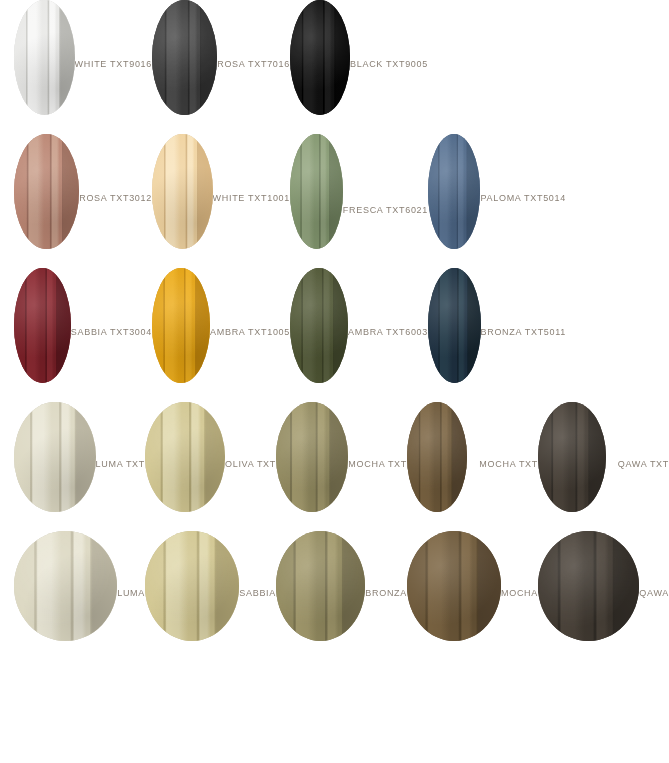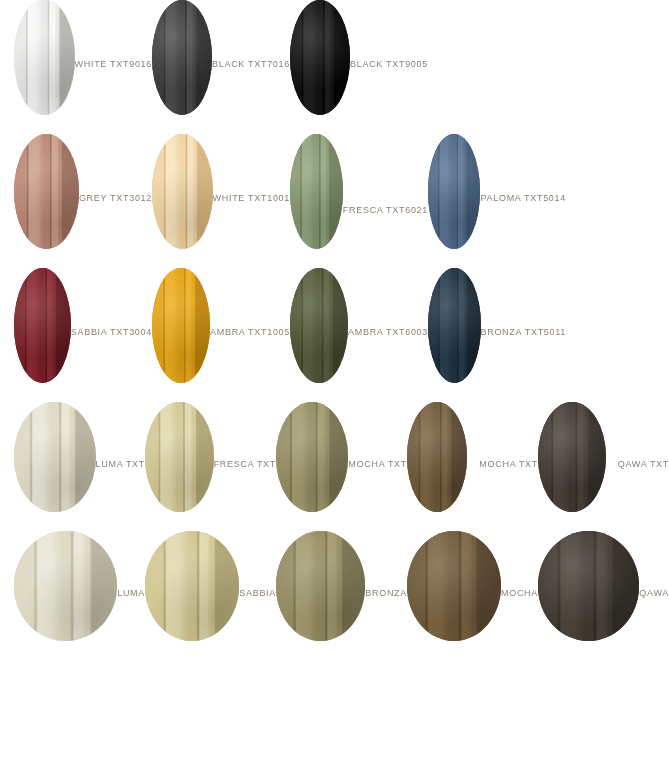--- a/index.html
+++ b/index.html
@@ -94,40 +94,40 @@
           <div class="disc-shade" style="background: radial-gradient(circle at 36% 32%, rgba(255, 255, 255, 0.16) 0%, rgba(255, 255, 255, 0.05) 38%, rgba(0, 0, 0, 0) 62%), radial-gradient(circle at 72% 78%, rgba(0, 0, 0, 0.14) 0%, rgba(0, 0, 0, 0) 58%);"></div>
         </div>
         <div class="swatch-label" style="color: rgb(138, 128, 118);">WHITE TXT9016</div>
       </div>
       <div class="swatch-cell">
         <div class="swatch-disc">
           <div class="disc-base" style="background: rgb(62, 62, 62);"></div>
           <div class="disc-slats" style="background: linear-gradient(to right, rgb(62, 62, 62) 0%, rgb(62, 62, 62) 19%, rgb(43, 43, 43) 20.2%, rgb(43, 43, 43) 21.4%, rgb(77, 77, 77) 23%, rgb(77, 77, 77) 36%, rgb(62, 62, 62) 46%, rgb(62, 62, 62) 54.5%, rgb(43, 43, 43) 55.6%, rgb(43, 43, 43) 57%, rgb(77, 77, 77) 58.6%, rgb(77, 77, 77) 66%, rgb(62, 62, 62) 70%, rgb(62, 62, 62) 73.5%, rgb(43, 43, 43) 74.6%, rgb(47, 47, 47) 76.5%, rgb(47, 47, 47) 100%);"></div>
           <div class="disc-shade" style="background: radial-gradient(circle at 36% 32%, rgba(255, 255, 255, 0.16) 0%, rgba(255, 255, 255, 0.05) 38%, rgba(0, 0, 0, 0) 62%), radial-gradient(circle at 72% 78%, rgba(0, 0, 0, 0.14) 0%, rgba(0, 0, 0, 0) 58%);"></div>
         </div>
-        <div class="swatch-label" style="color: rgb(138, 128, 118);">BLACK TXT7016</div>
+        <div class="swatch-label" style="color: rgb(138, 128, 118);">ROSA TXT7016</div>
       </div>
       <div class="swatch-cell">
         <div class="swatch-disc">
           <div class="disc-base" style="background: rgb(17, 17, 17);"></div>
           <div class="disc-slats" style="background: linear-gradient(to right, rgb(17, 17, 17) 0%, rgb(17, 17, 17) 19%, rgb(0, 0, 0) 20.2%, rgb(0, 0, 0) 21.4%, rgb(29, 29, 29) 23%, rgb(29, 29, 29) 36%, rgb(17, 17, 17) 46%, rgb(17, 17, 17) 54.5%, rgb(0, 0, 0) 55.6%, rgb(0, 0, 0) 57%, rgb(29, 29, 29) 58.6%, rgb(29, 29, 29) 66%, rgb(17, 17, 17) 70%, rgb(17, 17, 17) 73.5%, rgb(0, 0, 0) 74.6%, rgb(5, 5, 5) 76.5%, rgb(5, 5, 5) 100%);"></div>
           <div class="disc-shade" style="background: radial-gradient(circle at 36% 32%, rgba(255, 255, 255, 0.16) 0%, rgba(255, 255, 255, 0.05) 38%, rgba(0, 0, 0, 0) 62%), radial-gradient(circle at 72% 78%, rgba(0, 0, 0, 0.14) 0%, rgba(0, 0, 0, 0) 58%);"></div>
         </div>
         <div class="swatch-label" style="color: rgb(138, 128, 118);">BLACK TXT9005</div>
       </div>
     </div>
     <div class="row-gap"></div>
     <div class="swatch-row row-a">
       <div class="swatch-cell">
         <div class="swatch-disc">
           <div class="disc-base" style="background: rgb(187, 134, 115);"></div>
           <div class="disc-slats" style="background: linear-gradient(to right, rgb(187, 134, 115) 0%, rgb(187, 134, 115) 19%, rgb(154, 107, 91) 20.2%, rgb(154, 107, 91) 21.4%, rgb(202, 160, 140) 23%, rgb(202, 160, 140) 36%, rgb(187, 134, 115) 46%, rgb(187, 134, 115) 54.5%, rgb(154, 107, 91) 55.6%, rgb(154, 107, 91) 57%, rgb(202, 160, 140) 58.6%, rgb(202, 160, 140) 66%, rgb(187, 134, 115) 70%, rgb(187, 134, 115) 73.5%, rgb(154, 107, 91) 74.6%, rgb(156, 109, 92) 76.5%, rgb(156, 109, 92) 100%);"></div>
           <div class="disc-shade" style="background: radial-gradient(circle at 36% 32%, rgba(255, 255, 255, 0.16) 0%, rgba(255, 255, 255, 0.05) 38%, rgba(0, 0, 0, 0) 62%), radial-gradient(circle at 72% 78%, rgba(0, 0, 0, 0.14) 0%, rgba(0, 0, 0, 0) 58%);"></div>
         </div>
-        <div class="swatch-label" style="color: rgb(138, 128, 118);">GREY TXT3012</div>
+        <div class="swatch-label" style="color: rgb(138, 128, 118);">ROSA TXT3012</div>
       </div>
       <div class="swatch-cell">
         <div class="swatch-disc">
           <div class="disc-base" style="background: rgb(240, 211, 160);"></div>
           <div class="disc-slats" style="background: linear-gradient(to right, rgb(240, 211, 160) 0%, rgb(240, 211, 160) 19%, rgb(212, 179, 127) 20.2%, rgb(212, 179, 127) 21.4%, rgb(248, 227, 187) 23%, rgb(248, 227, 187) 36%, rgb(240, 211, 160) 46%, rgb(240, 211, 160) 54.5%, rgb(212, 179, 127) 55.6%, rgb(212, 179, 127) 57%, rgb(248, 227, 187) 58.6%, rgb(248, 227, 187) 66%, rgb(240, 211, 160) 70%, rgb(240, 211, 160) 73.5%, rgb(212, 179, 127) 74.6%, rgb(215, 180, 127) 76.5%, rgb(215, 180, 127) 100%);"></div>
           <div class="disc-shade" style="background: radial-gradient(circle at 36% 32%, rgba(255, 255, 255, 0.16) 0%, rgba(255, 255, 255, 0.05) 38%, rgba(0, 0, 0, 0) 62%), radial-gradient(circle at 72% 78%, rgba(0, 0, 0, 0.14) 0%, rgba(0, 0, 0, 0) 58%);"></div>
         </div>
         <div class="swatch-label" style="color: rgb(138, 128, 118);">WHITE TXT1001</div>
       </div>
       <div class="swatch-cell">
@@ -191,21 +191,21 @@
           <div class="disc-shade" style="background: radial-gradient(circle at 36% 32%, rgba(255, 255, 255, 0.16) 0%, rgba(255, 255, 255, 0.05) 38%, rgba(0, 0, 0, 0) 62%), radial-gradient(circle at 72% 78%, rgba(0, 0, 0, 0.14) 0%, rgba(0, 0, 0, 0) 58%);"></div>
         </div>
         <div class="swatch-label" style="color: rgb(138, 128, 118);">LUMA TXT</div>
       </div>
       <div class="swatch-cell">
         <div class="swatch-disc">
           <div class="disc-base" style="background: rgb(210, 199, 146);"></div>
           <div class="disc-slats" style="background: linear-gradient(to right, rgb(210, 199, 146) 0%, rgb(210, 199, 146) 19%, rgb(182, 171, 120) 20.2%, rgb(182, 171, 120) 21.4%, rgb(224, 216, 172) 23%, rgb(224, 216, 172) 36%, rgb(210, 199, 146) 46%, rgb(210, 199, 146) 54.5%, rgb(182, 171, 120) 55.6%, rgb(182, 171, 120) 57%, rgb(224, 216, 172) 58.6%, rgb(224, 216, 172) 66%, rgb(210, 199, 146) 70%, rgb(210, 199, 146) 73.5%, rgb(182, 171, 120) 74.6%, rgb(176, 165, 117) 76.5%, rgb(176, 165, 117) 100%);"></div>
           <div class="disc-shade" style="background: radial-gradient(circle at 36% 32%, rgba(255, 255, 255, 0.16) 0%, rgba(255, 255, 255, 0.05) 38%, rgba(0, 0, 0, 0) 62%), radial-gradient(circle at 72% 78%, rgba(0, 0, 0, 0.14) 0%, rgba(0, 0, 0, 0) 58%);"></div>
         </div>
-        <div class="swatch-label" style="color: rgb(138, 128, 118);">FRESCA TXT</div>
+        <div class="swatch-label" style="color: rgb(138, 128, 118);">OLIVA TXT</div>
       </div>
       <div class="swatch-cell">
         <div class="swatch-disc">
           <div class="disc-base" style="background: rgb(147, 139, 96);"></div>
           <div class="disc-slats" style="background: linear-gradient(to right, rgb(147, 139, 96) 0%, rgb(147, 139, 96) 19%, rgb(123, 116, 80) 20.2%, rgb(123, 116, 80) 21.4%, rgb(163, 154, 109) 23%, rgb(163, 154, 109) 36%, rgb(147, 139, 96) 46%, rgb(147, 139, 96) 54.5%, rgb(123, 116, 80) 55.6%, rgb(123, 116, 80) 57%, rgb(163, 154, 109) 58.6%, rgb(163, 154, 109) 66%, rgb(147, 139, 96) 70%, rgb(147, 139, 96) 73.5%, rgb(123, 116, 80) 74.6%, rgb(120, 113, 80) 76.5%, rgb(120, 113, 80) 100%);"></div>
           <div class="disc-shade" style="background: radial-gradient(circle at 36% 32%, rgba(255, 255, 255, 0.16) 0%, rgba(255, 255, 255, 0.05) 38%, rgba(0, 0, 0, 0) 62%), radial-gradient(circle at 72% 78%, rgba(0, 0, 0, 0.14) 0%, rgba(0, 0, 0, 0) 58%);"></div>
         </div>
         <div class="swatch-label" style="color: rgb(138, 128, 118);">MOCHA TXT</div>
       </div>
       <div class="swatch-cell">

